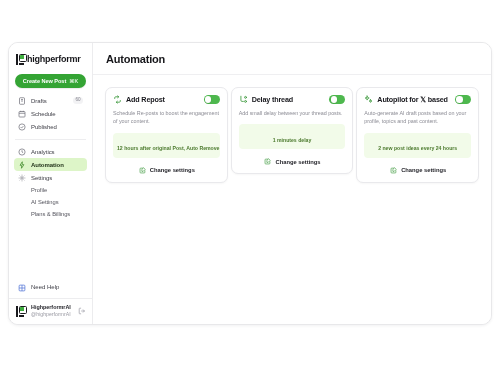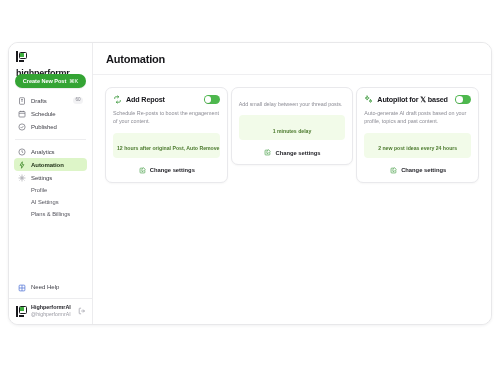--- a/index.html
+++ b/index.html
@@ -34,24 +34,24 @@
     background: #ffffff;
     border-right: 1px solid #ececee;
     display: flex;
     flex-direction: column;
     padding: 7px 0 0 0;
     flex-shrink: 0;
   }
 
   .brand {
     display: flex;
-    gap: 6px;
+    align-items: center;
+    gap: 0;
     padding: 1px 6px 0 7px;
     height: 17px;
-    flex-direction: column;
   }
   .brand-mark {
     width: 11px;
     height: 11px;
     position: relative;
     flex-shrink: 0;
   }
   .brand-mark .bm-l {
     position: absolute;
     left: 0; top: 0;
@@ -511,20 +511,33 @@
             <svg width="7" height="7" viewBox="0 0 16 16" fill="none" stroke="#3f9a3f" stroke-width="1.5" stroke-linecap="round">
               <path d="M13.4 8.6V12a1.6 1.6 0 01-1.6 1.6H4A1.6 1.6 0 012.4 12V4.2A1.6 1.6 0 014 2.6h3.5"></path>
               <path d="M10.6 1.9l3.5 3.5-4.6 4.6H6.6V7.1z"></path>
             </svg>
           </span>
           <span class="card-action-label">Change settings</span>
         </div>
       </article>
 
       <article class="auto-card">
+        <div class="card-top">
+          <span class="card-icon">
+            <svg width="9" height="9" viewBox="0 0 16 16" fill="none" stroke="#3f9a3f" stroke-width="1.5" stroke-linecap="round">
+              <path d="M3.4 2.2v7.2a2 2 0 002 2h2.4"></path>
+              <circle cx="11.6" cy="11.4" r="1.7"></circle>
+              <circle cx="11.6" cy="4.2" r="1.7"></circle>
+            </svg>
+          </span>
+          <span class="card-title">Delay thread</span>
+          <span class="toggle">
+            <span class="knob"></span>
+          </span>
+        </div>
         <p class="card-desc">Add small delay between your thread posts.</p>
         <div class="card-pill">
           <span class="card-pill-text">1 minutes delay</span>
         </div>
         <div class="card-action">
           <span class="card-icon">
             <svg width="7" height="7" viewBox="0 0 16 16" fill="none" stroke="#3f9a3f" stroke-width="1.5" stroke-linecap="round">
               <path d="M13.4 8.6V12a1.6 1.6 0 01-1.6 1.6H4A1.6 1.6 0 012.4 12V4.2A1.6 1.6 0 014 2.6h3.5"></path>
               <path d="M10.6 1.9l3.5 3.5-4.6 4.6H6.6V7.1z"></path>
             </svg>

